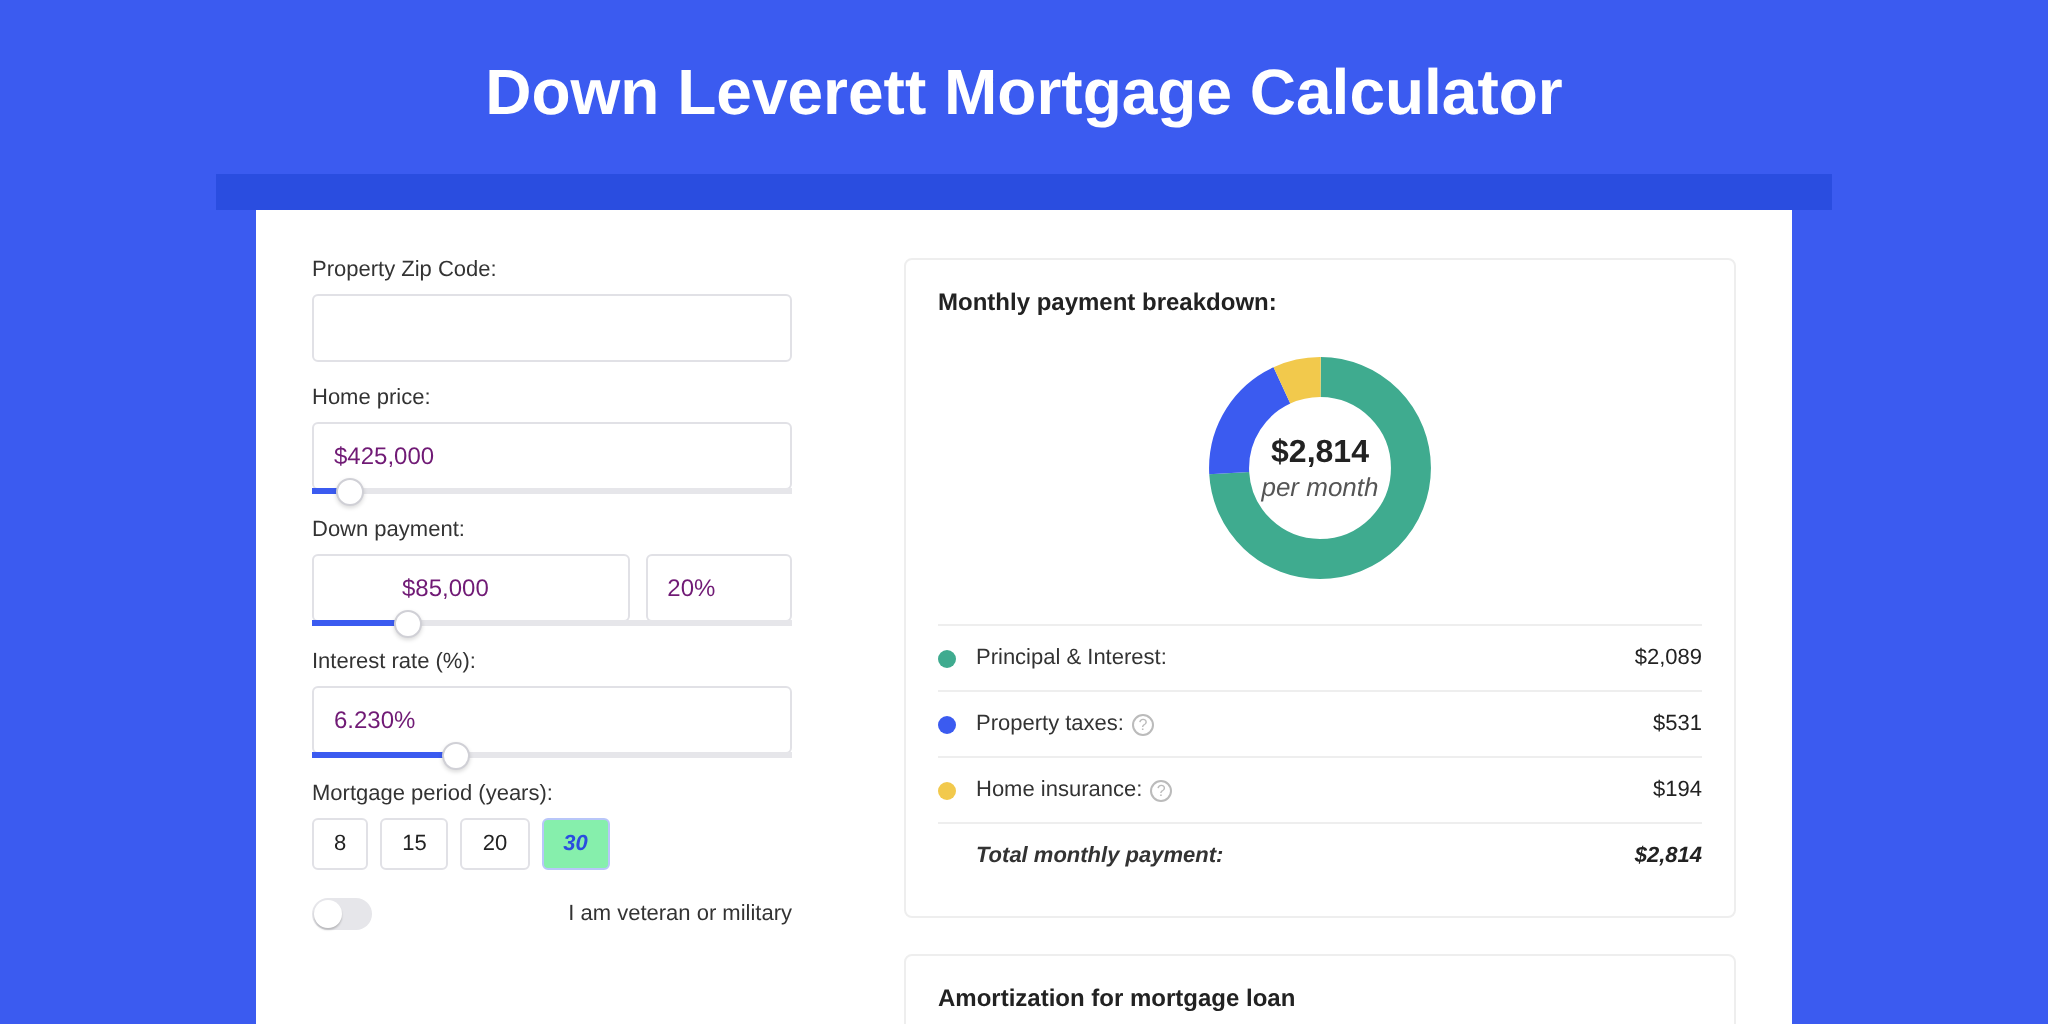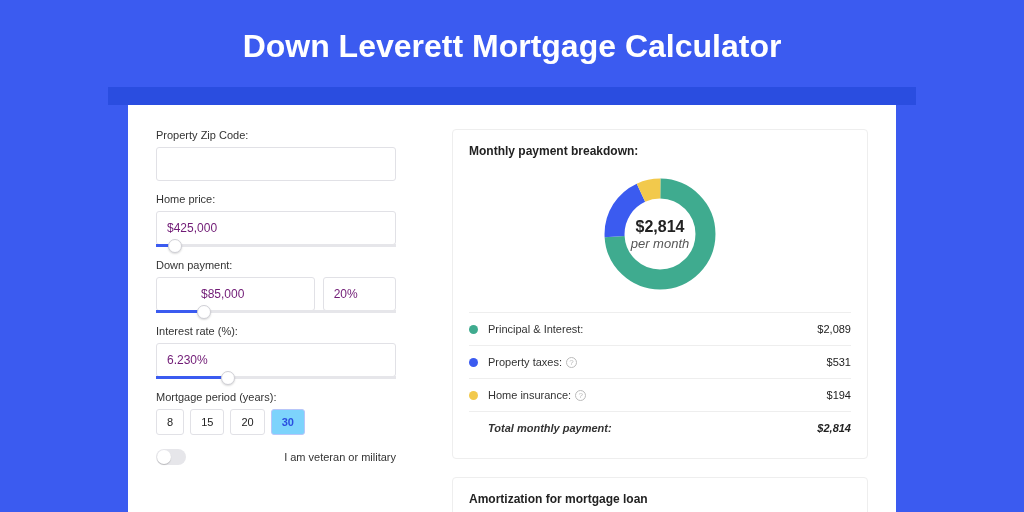--- a/index.html
+++ b/index.html
@@ -80,24 +80,25 @@
   .period-btn {
     border: 1px solid #e1e1e6;
     background: #fff;
     font-size: 11px;
     padding: 6px 10px;
     border-radius: 3px;
     cursor: pointer;
     color: #222;
   }
   .period-btn.active {
-    background: #7dd3fc;
+    background: #86efac;
     border-color: #b8c6f9;
     color: #2a4de0;
     font-weight: 600;
+    font-style: italic;
   }
 
   .toggle-row { display: flex; align-items: center; gap: 8px; margin-top: 14px; justify-content: space-between; }
   .toggle {
     width: 30px; height: 16px;
     background: #e6e6ea;
     border-radius: 10px;
     position: relative;
   }
   .toggle .knob {

